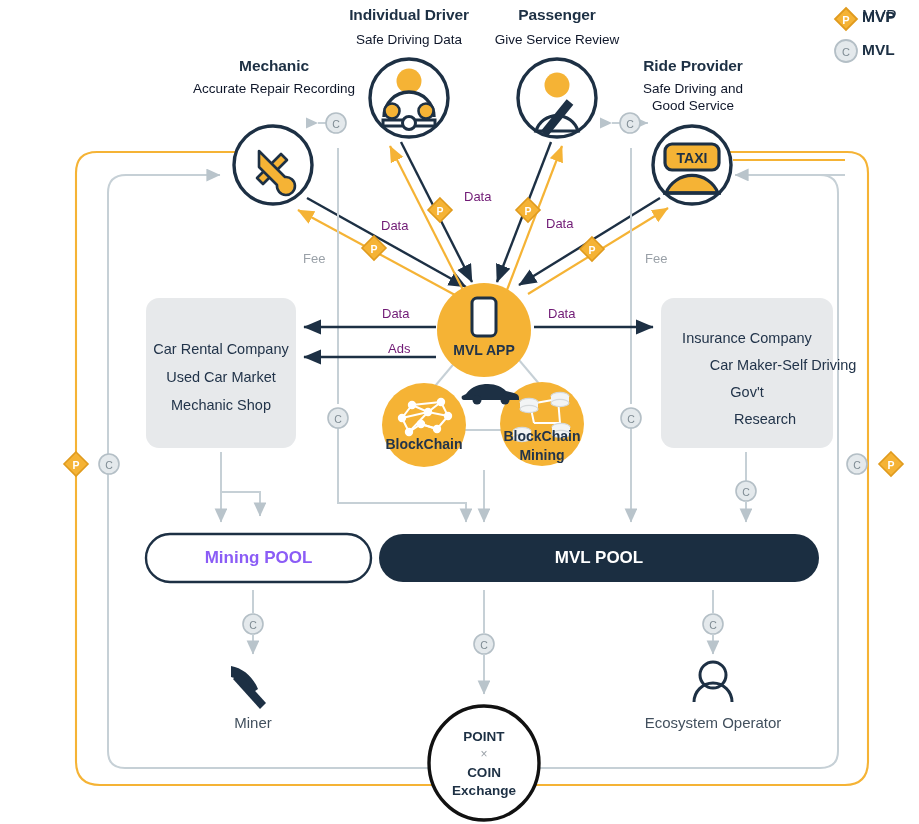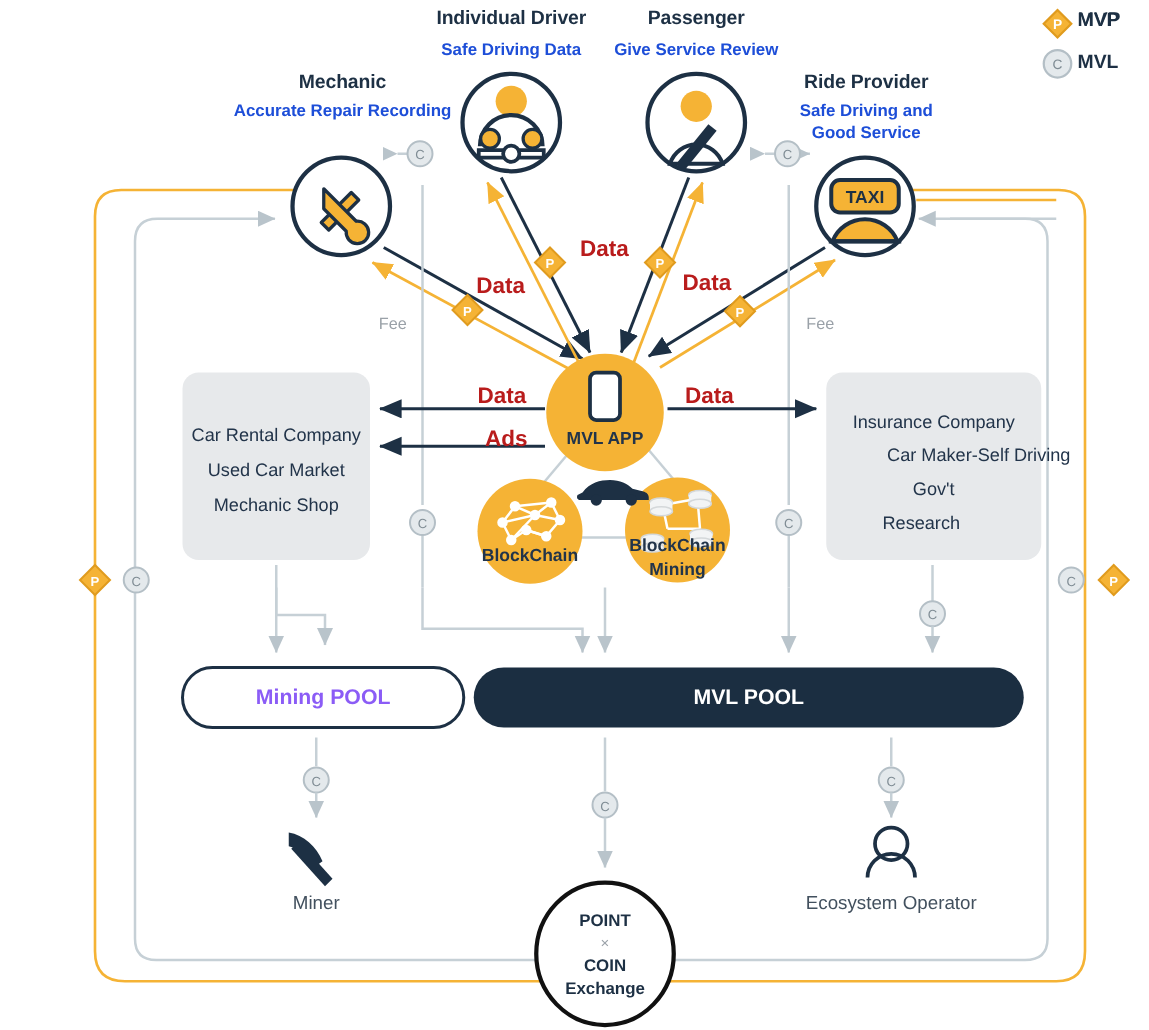--- a/index.html
+++ b/index.html
@@ -9,24 +9,24 @@
     color:#1d3044;
   }
   #stage{position:absolute;left:0;top:0;width:919px;height:824px;}
   svg#canvas{position:absolute;left:0;top:0;width:919px;height:824px;}
   .lbl{position:absolute;}
   .actor-title{
     font-size:15.5px;font-weight:bold;color:#1d3044;
     text-align:center;white-space:nowrap;letter-spacing:-0.1px;
   }
   .actor-sub{
-    font-size:13.5px;color:#1d4ed8;text-align:center;line-height:17px;font-weight:bold;
+    font-size:13.5px;color:#0f172a;text-align:center;line-height:17px;
   }
   .flow-label{
-    font-size:18px;font-weight:bold;color:#b91c1c;white-space:nowrap;
+    font-size:13px;font-weight:normal;color:#701a75;white-space:nowrap;
   }
   .fee-label{font-size:13px;color:#9aa1a8;}
   .grayboxtext{
     font-size:14.5px;color:#22344a;text-align:center;line-height:27px;
   }
   .circ-label{
     font-size:14px;font-weight:bold;color:#22344a;text-align:center;
     line-height:15px;
   }
   .pool-label{font-size:17px;font-weight:bold;white-space:nowrap;}
@@ -342,21 +342,21 @@
 <div class="lbl circ-label" style="left:492px;top:429px;width:100px;">BlockChain</div>
 <div class="lbl circ-label" style="left:492px;top:448px;width:100px;">Mining</div>
 
 <div class="lbl grayboxtext" style="left:146px;top:336px;width:150px;">Car Rental Company</div>
 <div class="lbl grayboxtext" style="left:146px;top:364px;width:150px;">Used Car Market</div>
 <div class="lbl grayboxtext" style="left:146px;top:392px;width:150px;">Mechanic Shop</div>
 
 <div class="lbl grayboxtext" style="left:661px;top:325px;width:172px;">Insurance Company</div>
 <div class="lbl grayboxtext" style="left:661px;top:352px;width:172px;padding-left:36px;">Car Maker-Self Driving</div>
 <div class="lbl grayboxtext" style="left:661px;top:379px;width:172px;text-align:center;">Gov't</div>
-<div class="lbl grayboxtext" style="left:639px;top:406px;width:196px;">Research</div>
+<div class="lbl grayboxtext" style="left:667px;top:406px;width:196px;">Research</div>
 
 <div class="lbl pool-label" style="left:146px;top:548px;width:225px;text-align:center;color:#8b5cf6;">Mining POOL</div>
 <div class="lbl pool-label" style="left:379px;top:548px;width:440px;text-align:center;color:#ffffff;">MVL POOL</div>
 
 <div class="lbl node-label" style="left:193px;top:714px;width:120px;">Miner</div>
 <div class="lbl node-label" style="left:633px;top:714px;width:160px;">Ecosystem Operator</div>
 
 <div class="lbl exch-txt" style="left:434px;top:728px;width:100px;">POINT</div>
 <div class="lbl exch-txt exch-x" style="left:434px;top:746px;width:100px;">×</div>
 <div class="lbl exch-txt" style="left:434px;top:764px;width:100px;">COIN</div>

